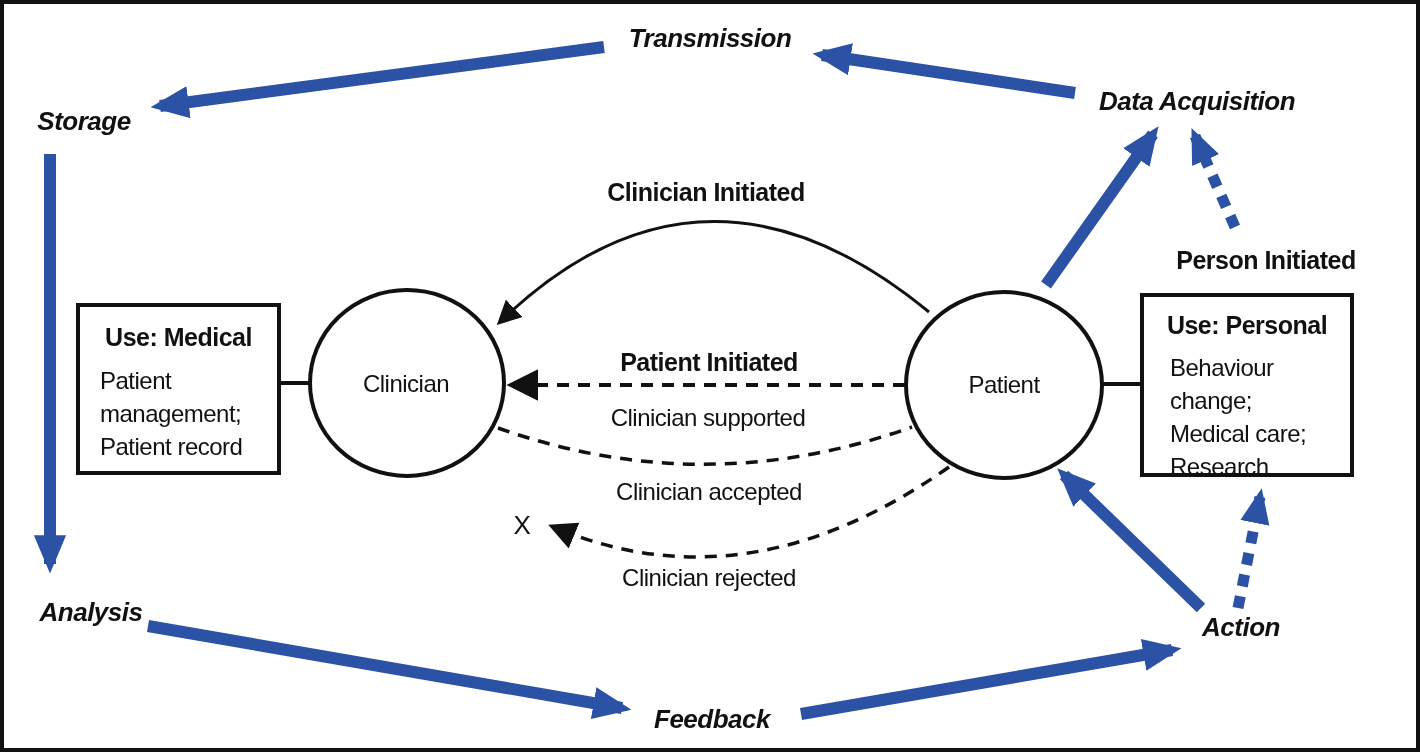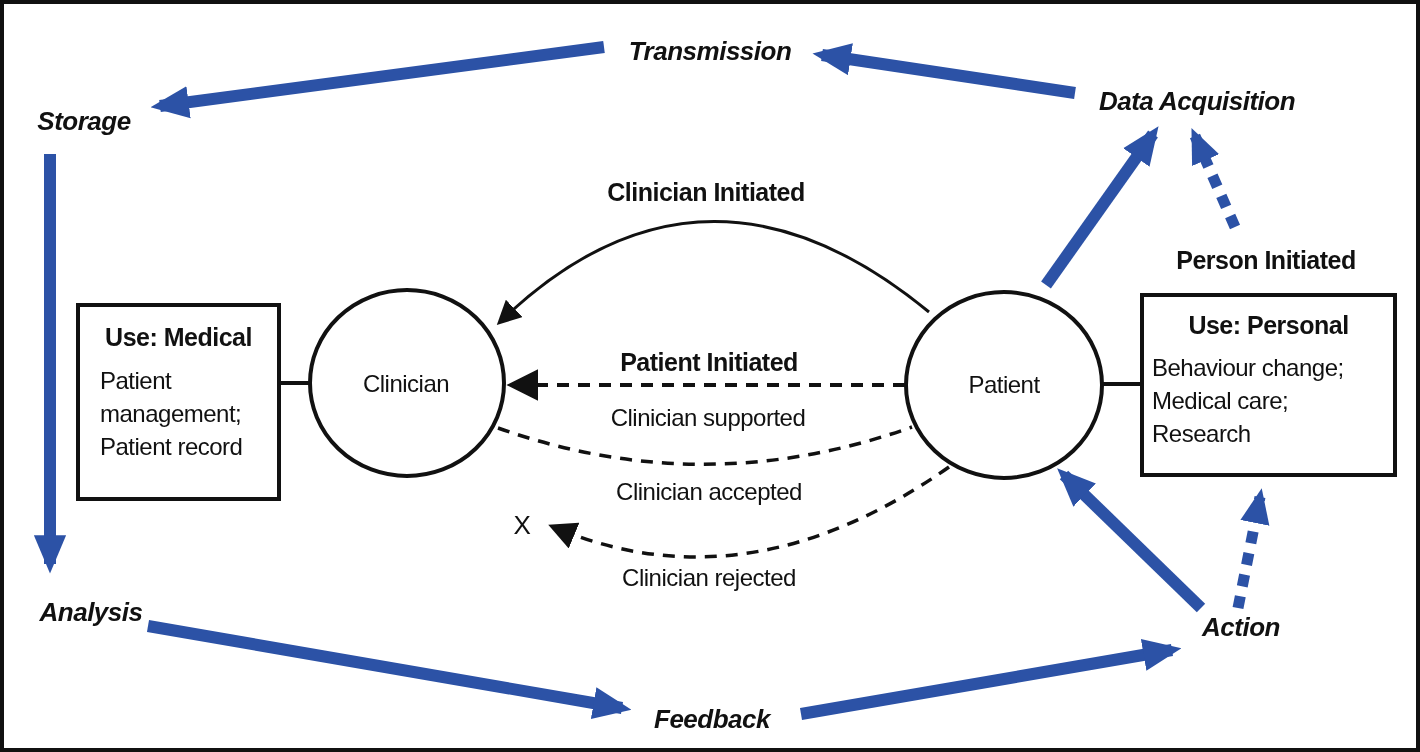--- a/index.html
+++ b/index.html
@@ -15,26 +15,26 @@
   .cycle  { font-size:26px; font-weight:bold; font-style:italic; }
   .strong { font-size:25px; font-weight:bold; }
   .plain  { font-size:24px; }
   .xmark  { font-size:26px; }
   .box {
     position:absolute; border:4px solid var(--ink); background:var(--bg);
     box-sizing:border-box; letter-spacing:-0.5px;
   }
   .box-title { font-size:25px; font-weight:bold; text-align:center; }
   .box-body  { font-size:24px; line-height:33px; }
-  #medical-box { left:72px; top:299px; width:205px; height:198px; }
+  #medical-box { left:72px; top:299px; width:205px; height:172px; }
   #medical-box .box-title { padding-top:16px; }
   #medical-box .box-body  { padding:12px 0 0 20px; }
-  #personal-box { left:1136px; top:289px; width:257px; height:184px; }
+  #personal-box { left:1136px; top:289px; width:214px; height:184px; }
   #personal-box .box-title { padding-top:14px; }
-  #personal-box .box-body  { padding:11px 0 0 8px; }
+  #personal-box .box-body  { padding:11px 0 0 26px; }
 </style>
 </head>
 <body>
 
 <div class="figure">
 
   <svg class="layer" viewBox="0 0 1412 744">
     <defs>
       <marker id="mblack" viewBox="0 0 10 10" refX="7" refY="5" markerWidth="8" markerHeight="8" orient="auto" markerUnits="strokeWidth">
         <path d="M0,0 L10,5 L0,10 z" fill="var(--ink)"></path>
@@ -59,21 +59,21 @@
     <line x1="1071" y1="89" x2="818" y2="51" stroke="var(--blue)" stroke-width="12" marker-end="url(#mblue)"></line>
     <line x1="46" y1="150" x2="46" y2="560" stroke="var(--blue)" stroke-width="12" marker-end="url(#mblue)"></line>
     <line x1="144" y1="622" x2="618" y2="704" stroke="var(--blue)" stroke-width="12" marker-end="url(#mblue)"></line>
     <line x1="797" y1="710" x2="1168" y2="646" stroke="var(--blue)" stroke-width="12" marker-end="url(#mblue)"></line>
     <line x1="1197" y1="604" x2="1060" y2="471" stroke="var(--blue)" stroke-width="12" marker-end="url(#mblue)"></line>
     <line x1="1042" y1="281" x2="1149" y2="130" stroke="var(--blue)" stroke-width="12" marker-end="url(#mblue)"></line>
     <line x1="1231" y1="223" x2="1191" y2="132" stroke="var(--blue)" stroke-width="11" stroke-dasharray="12 10" marker-end="url(#mblue)"></line>
     <line x1="1234" y1="604" x2="1256" y2="493" stroke="var(--blue)" stroke-width="11" stroke-dasharray="12 10" marker-end="url(#mblue)"></line>
   </svg>
 
-  <div class="lbl cycle" style="left:706px; top:47px;text-align:center;">Transmission</div>
+  <div class="lbl cycle" style="left:706px; top:34px;text-align:center;">Transmission</div>
   <div class="lbl cycle" style="left:80px;  top:117px;">Storage</div>
   <div class="lbl cycle" style="left:1193px;top:97px;">Data Acquisition</div>
   <div class="lbl cycle" style="left:87px;  top:608px;">Analysis</div>
   <div class="lbl cycle" style="left:708px; top:715px;">Feedback</div>
   <div class="lbl cycle" style="left:1230px;top:623px;margin-left:7px;">Action</div>
 
   <div class="lbl strong" style="left:702px; top:189px;">Clinician Initiated</div>
   <div class="lbl strong" style="left:1262px;top:257px;">Person Initiated</div>
   <div class="lbl strong" style="left:705px; top:359px;">Patient Initiated</div>
   <div class="lbl plain" style="left:704px; top:414px;">Clinician supported</div>

